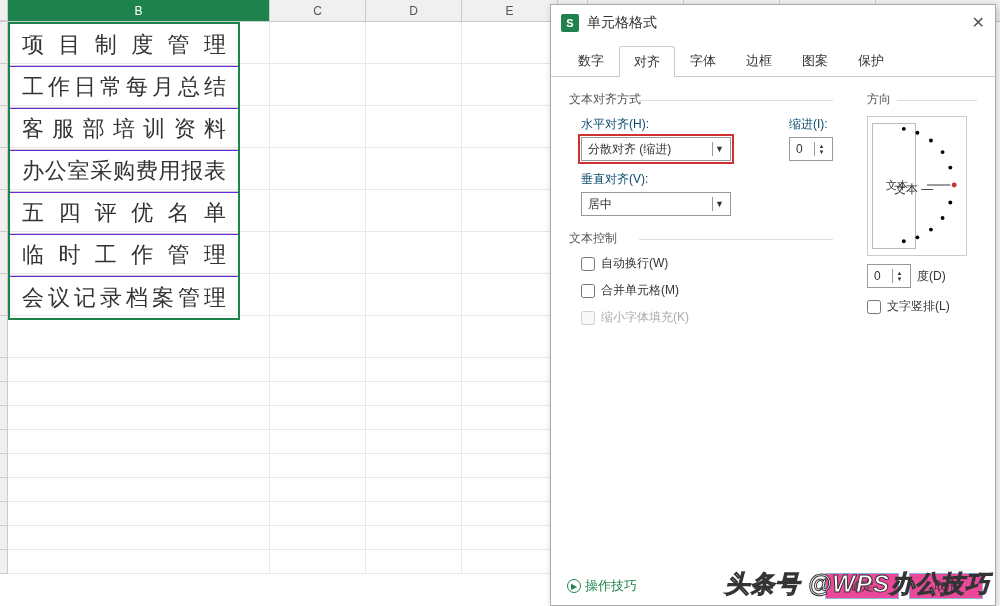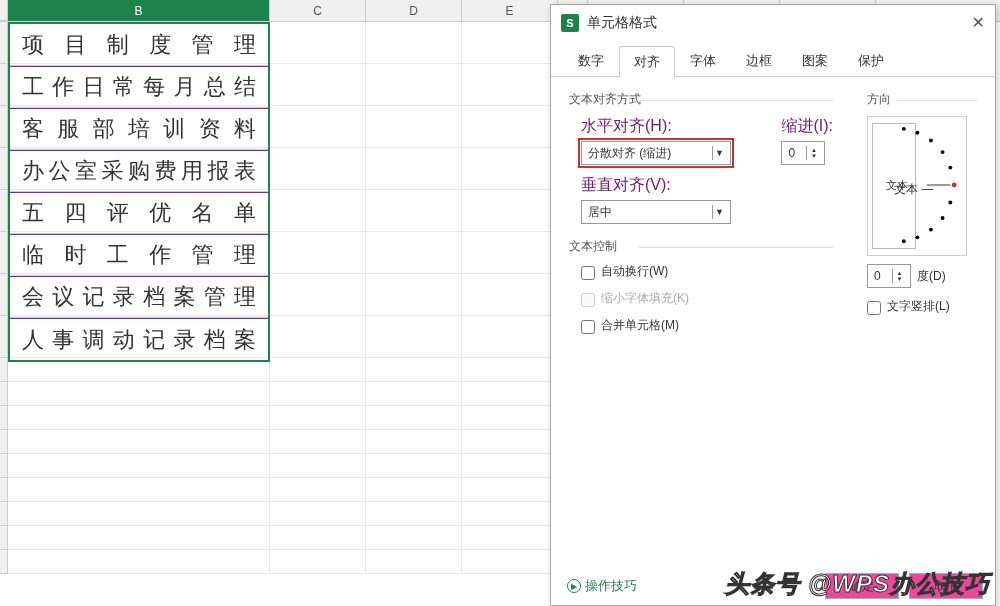--- a/index.html
+++ b/index.html
@@ -19,21 +19,21 @@
   .cB { width: 262px; }
   .cC { width: 96px; }
   .cD { width: 96px; }
   .cE2 { width: 30px; }
   .cE { width: 96px; }
   .cF { width: 96px; }
   .cG { width: 96px; }
   .cH { width: 96px; }
 
   
-  .sel-wrap { position: absolute; left: 8px; top: 22px; width: 262px; border: 2px solid #1e824c; }
+  .sel-wrap { position: absolute; left: 8px; top: 22px; width: 232px; border: 2px solid #1e824c; }
   .sel-cell { height: 42px; border-bottom: 1px solid #ccc; border-top: 1px solid #6d28d9; font-size: 22px; font-family: "KaiTi","STKaiti",serif; display:flex; align-items:center; padding: 0 12px; text-align-last: justify; text-align: justify; }
   .sel-cell:first-child { border-top: none; }
   .sel-cell:last-child { border-bottom: none; }
   .sel-cell span { display:inline-block; width:100%; }
 
   
   .dialog { position: absolute; left: 550px; top: 4px; width: 446px; height: 602px; background: #fff; border: 1px solid #aaa; box-shadow: 2px 2px 8px rgba(0,0,0,0.2); }
   .dlg-title { height: 36px; display: flex; align-items: center; padding: 0 10px; font-size: 14px; color: #333; }
   .dlg-title .logo { width: 18px; height: 18px; background: #1e824c; color: #fff; display:inline-flex; align-items:center; justify-content:center; font-size: 11px; font-weight: bold; margin-right: 8px; border-radius: 2px; }
   .dlg-close { position: absolute; right: 10px; top: 8px; font-size: 16px; color: #555; cursor: pointer; }
@@ -45,27 +45,27 @@
   .dlg-body { padding: 14px 18px; display: flex; gap: 34px; }
   .left-col { flex: 1; }
   .right-col { width: 110px; }
 
   .fieldset-label { font-size: 12px; color: #555; margin-bottom: 8px; position: relative; }
   .fieldset-label::after { content:""; position:absolute; left: 70px; right:0; top:50%; border-top:1px solid #ddd; }
   .right-col .fieldset-label::after { left: 30px; }
 
   .row-f { display: flex; align-items: center; gap: 10px; margin-bottom: 10px; }
   .col-f { display:flex; flex-direction:column; gap:4px; }
-  .label { font-size: 16px; color: #701a75; }
+  .label { font-size: 12px; color: #0c4a6e; }
   .select { border: 1px solid #999; height: 24px; display:flex; align-items:center; padding: 0 6px; font-size:12px; position:relative; background:#fff; cursor:pointer; }
   .select .arrow { position:absolute; right:4px; top:4px; width:14px; height:14px; display:flex; align-items:center; justify-content:center; font-size:9px; color:#333; border-left:1px solid #999; }
   .select.hl { outline: 2px solid #d03030; outline-offset: 1px; }
   .spinner { width: 44px; }
 
-  .checkbox-row { display:flex; align-items:flex-end; gap:6px; font-size:12px; margin-bottom:10px; }
+  .checkbox-row { display:flex; align-items:center; gap:6px; font-size:12px; margin-bottom:10px; }
   .checkbox-row input { width:14px; height:14px; }
   .checkbox-row.disabled { color: #aaa; }
 
   
   .orient { width: 100px; height: 140px; border: 1px solid #ccc; position: relative; background:#fff; }
   .orient-col { position:absolute; left:4px; top:6px; bottom:6px; width:44px; border:1px solid #bbb; display:flex; flex-direction:column; align-items:center; justify-content:center; font-size:11px; line-height:1.2;padding-left:6px; }
   .orient-arc { position:absolute; left:30px; top:6px; right:6px; bottom:6px; }
   .orient-center { position:absolute; left:26px; top:64px; font-size:12px; }
   .degrow { display:flex; align-items:center; gap:6px; margin-top:8px; font-size:12px; }
 
@@ -299,23 +299,20 @@
         <span>办公室采购费用报表</span>
       </div>
     <div class="sel-cell">
         <span>五四评优名单</span>
       </div>
     <div class="sel-cell">
         <span>临时工作管理</span>
       </div>
     <div class="sel-cell">
         <span>会议记录档案管理</span>
-      </div>
-    <div class="sel-cell">
-        <span>人事调动记录档案</span>
       </div>
   </div>
 </div>
 
 <div class="dialog">
   <div class="dlg-title">
     <span class="logo">S</span>
     <span>单元格格式</span>
     <span class="dlg-close">✕</span>
   </div>
@@ -357,27 +354,27 @@
           <span class="arrow">▼</span>
         </div>
       </div>
 
       <div class="fieldset-label">文本控制</div>
       <div style="padding-left:12px;">
         <label class="checkbox-row">
           <input type="checkbox" style="">
             <span>自动换行(W)</span>
         </label>
+        <label class="checkbox-row">
+          <input type="checkbox" style="">
+            <span>合并单元格(M)</span>
+        </label>
         <label class="checkbox-row disabled">
           <input type="checkbox" disabled="" style="">
             <span>缩小字体填充(K)</span>
-        </label>
-        <label class="checkbox-row">
-          <input type="checkbox" style="">
-            <span>合并单元格(M)</span>
         </label>
       </div>
     </div>
 
     <div class="right-col">
       <div class="fieldset-label">方向</div>
       <div class="orient">
         <div class="orient-col">文本</div>
         <svg class="orient-arc" viewBox="0 0 64 128">
           <g fill="#000">

